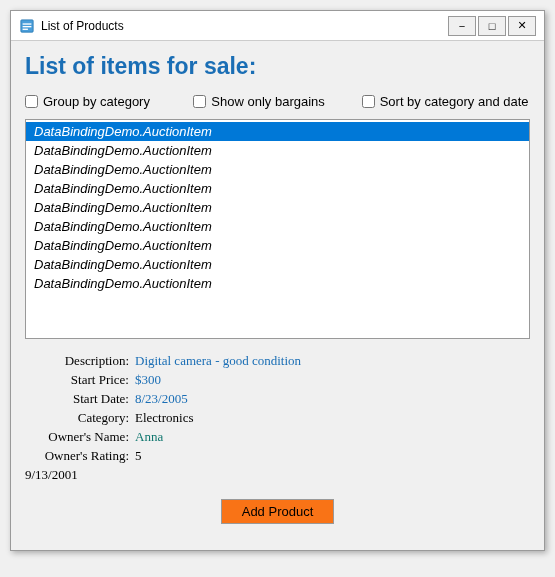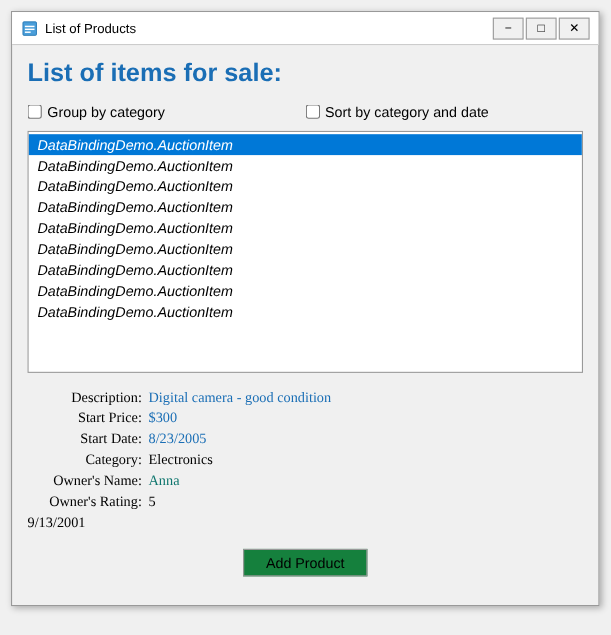--- a/index.html
+++ b/index.html
@@ -160,21 +160,21 @@
     }
 
     .bottom-bar {
       display: flex;
       justify-content: center;
       padding-bottom: 14px;
     }
 
     .add-btn {
       padding: 4px 20px;
-      background: #15803d;
+      background: #f97316;
       border: 1px solid #999;
       cursor: pointer;
       font-size: 13px;
       color: #000;
       text-align: right;
     }
   </style>
 </head>
 <body>
 
@@ -199,20 +199,24 @@
 
   <div class="content">
     <div class="page-heading">List of items for sale:</div>
 
     <div class="checkboxes-row">
       <div class="checkbox-item">
         <input type="checkbox" id="chk1" style="">
         <label class="checkbox-label" for="chk1">Group by category</label>
       </div>
       <div class="checkbox-item">
+        <input type="checkbox" id="chk2" style="">
+        <label class="checkbox-label" for="chk2">Show only bargains</label>
+      </div>
+      <div class="checkbox-item">
         <input type="checkbox" id="chk3" style="">
         <label class="checkbox-label" for="chk3">Sort by category and date</label>
       </div>
     </div>
 
     <div class="list-box" id="products-list">
     <div class="list-item selected">DataBindingDemo.AuctionItem</div>
         <div class="list-item">DataBindingDemo.AuctionItem</div>
         <div class="list-item">DataBindingDemo.AuctionItem</div>
         <div class="list-item">DataBindingDemo.AuctionItem</div>

